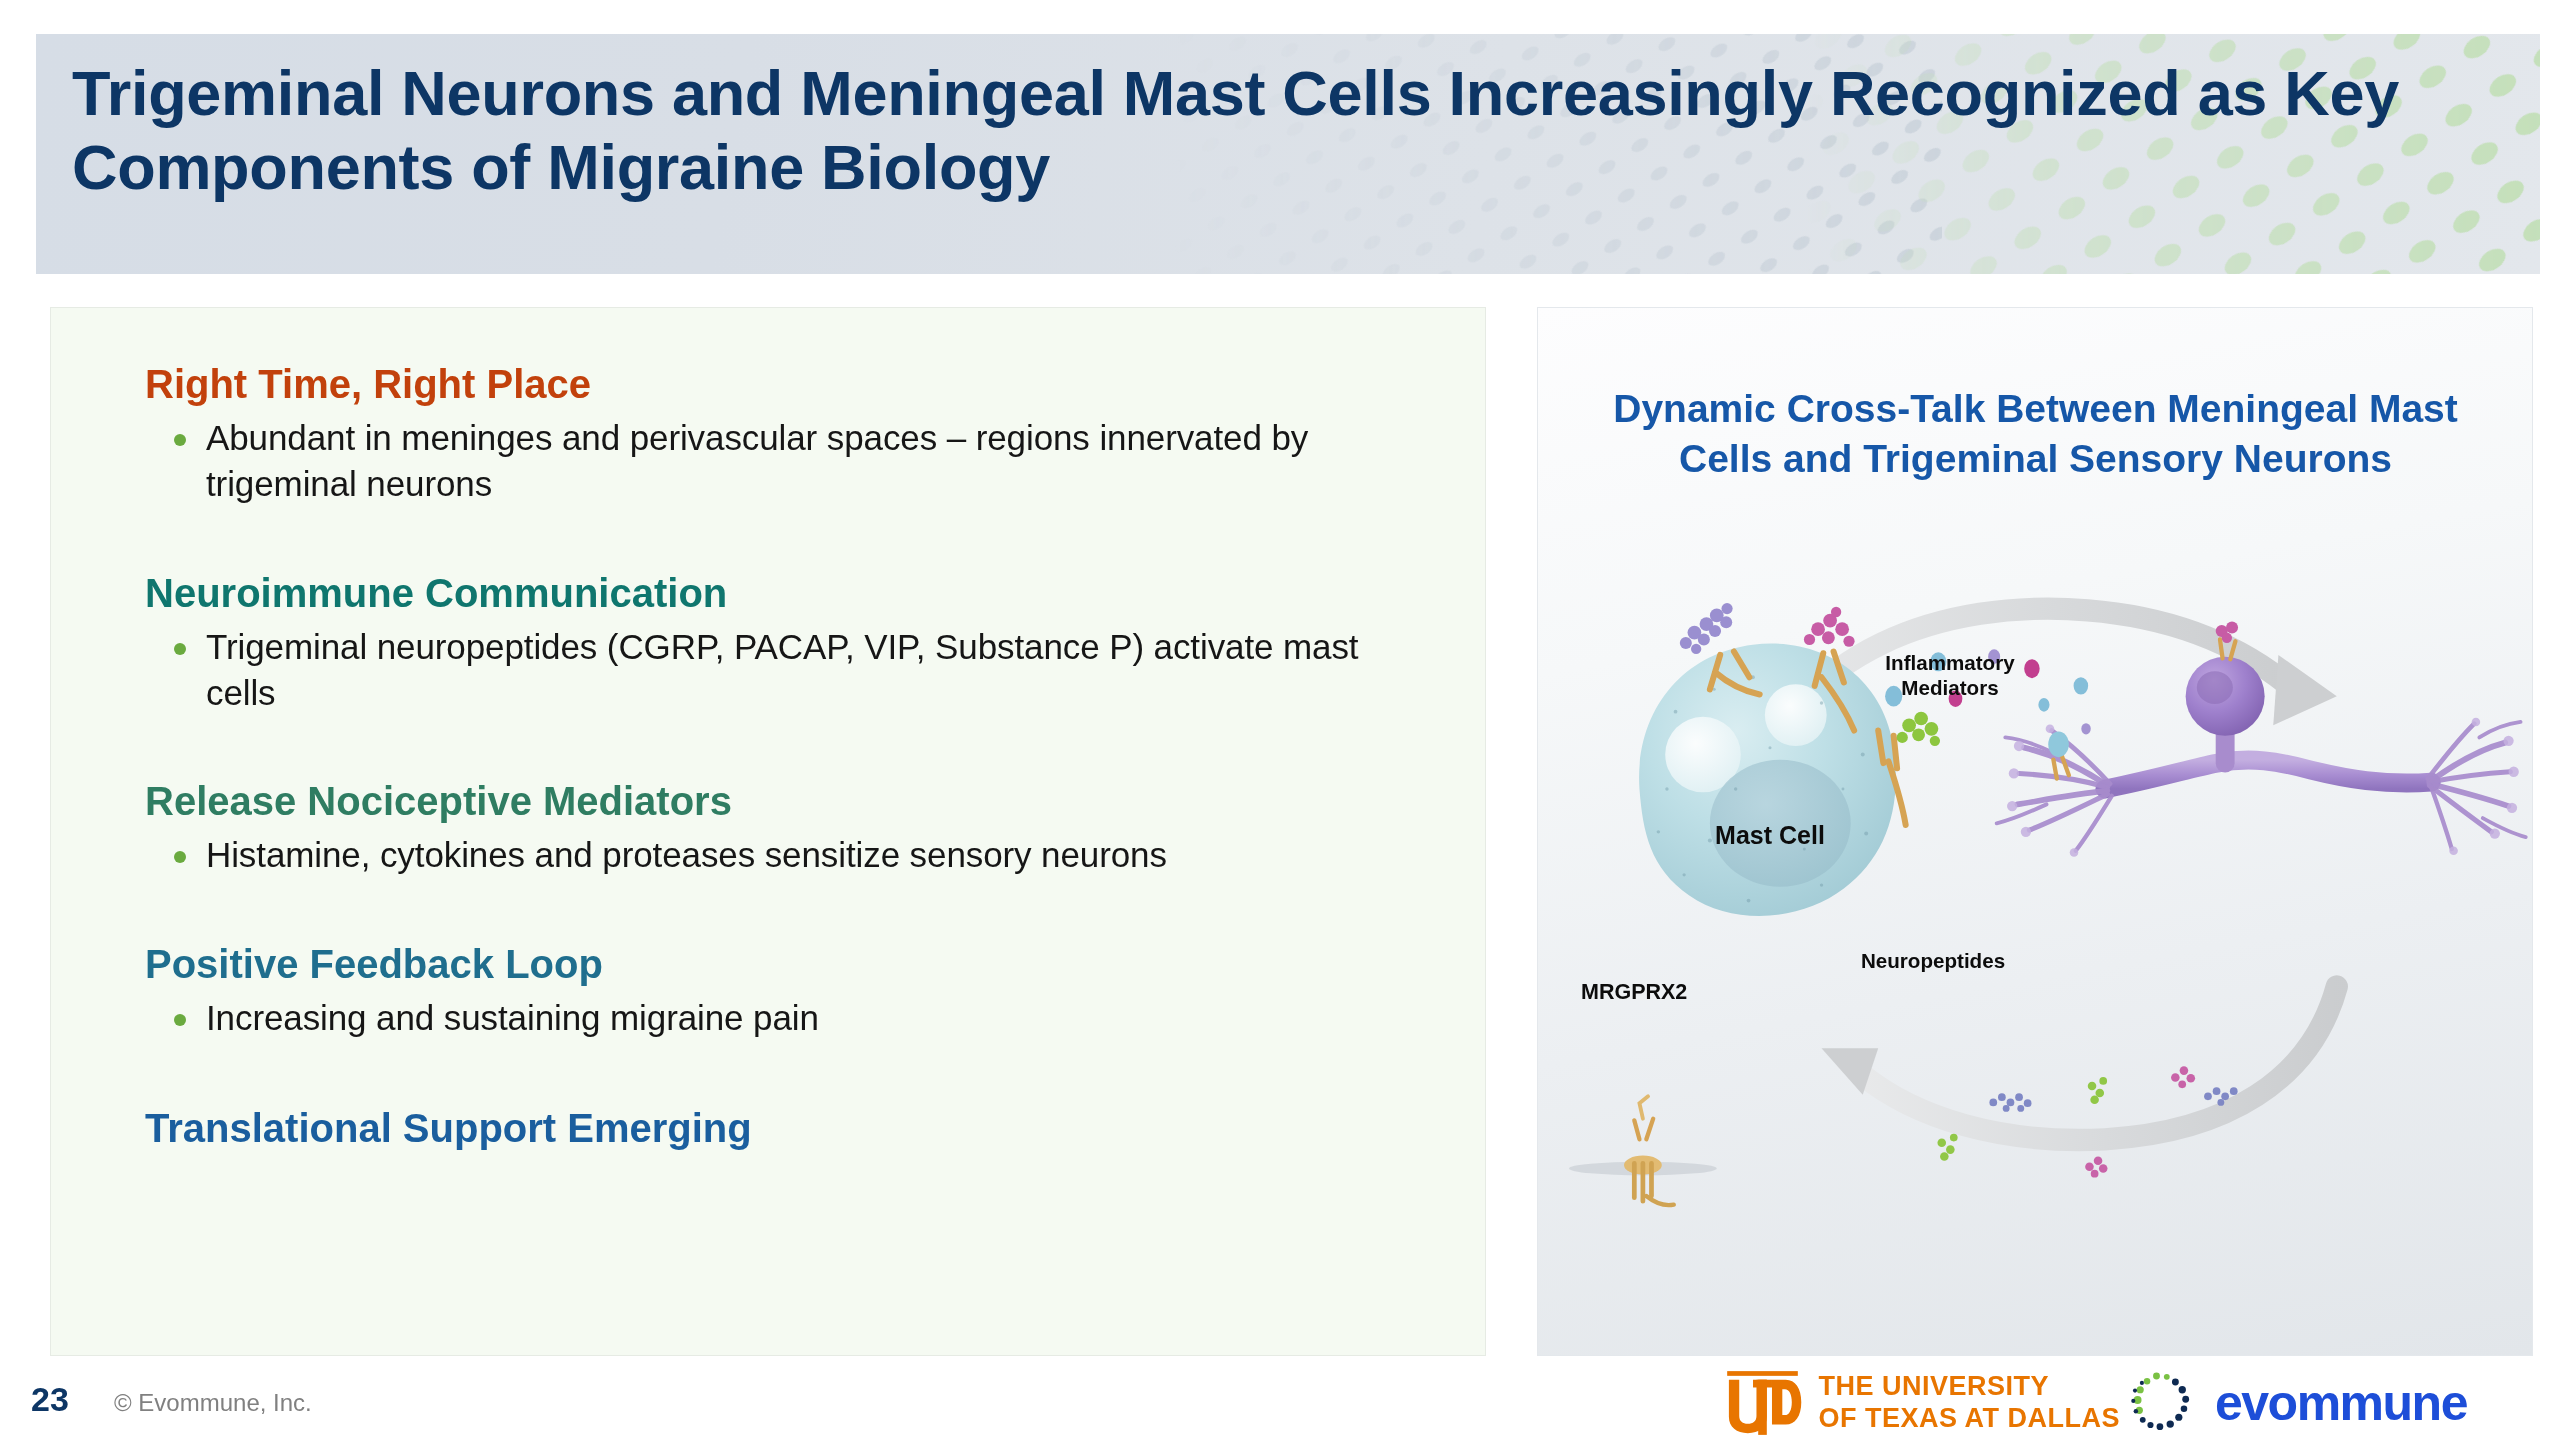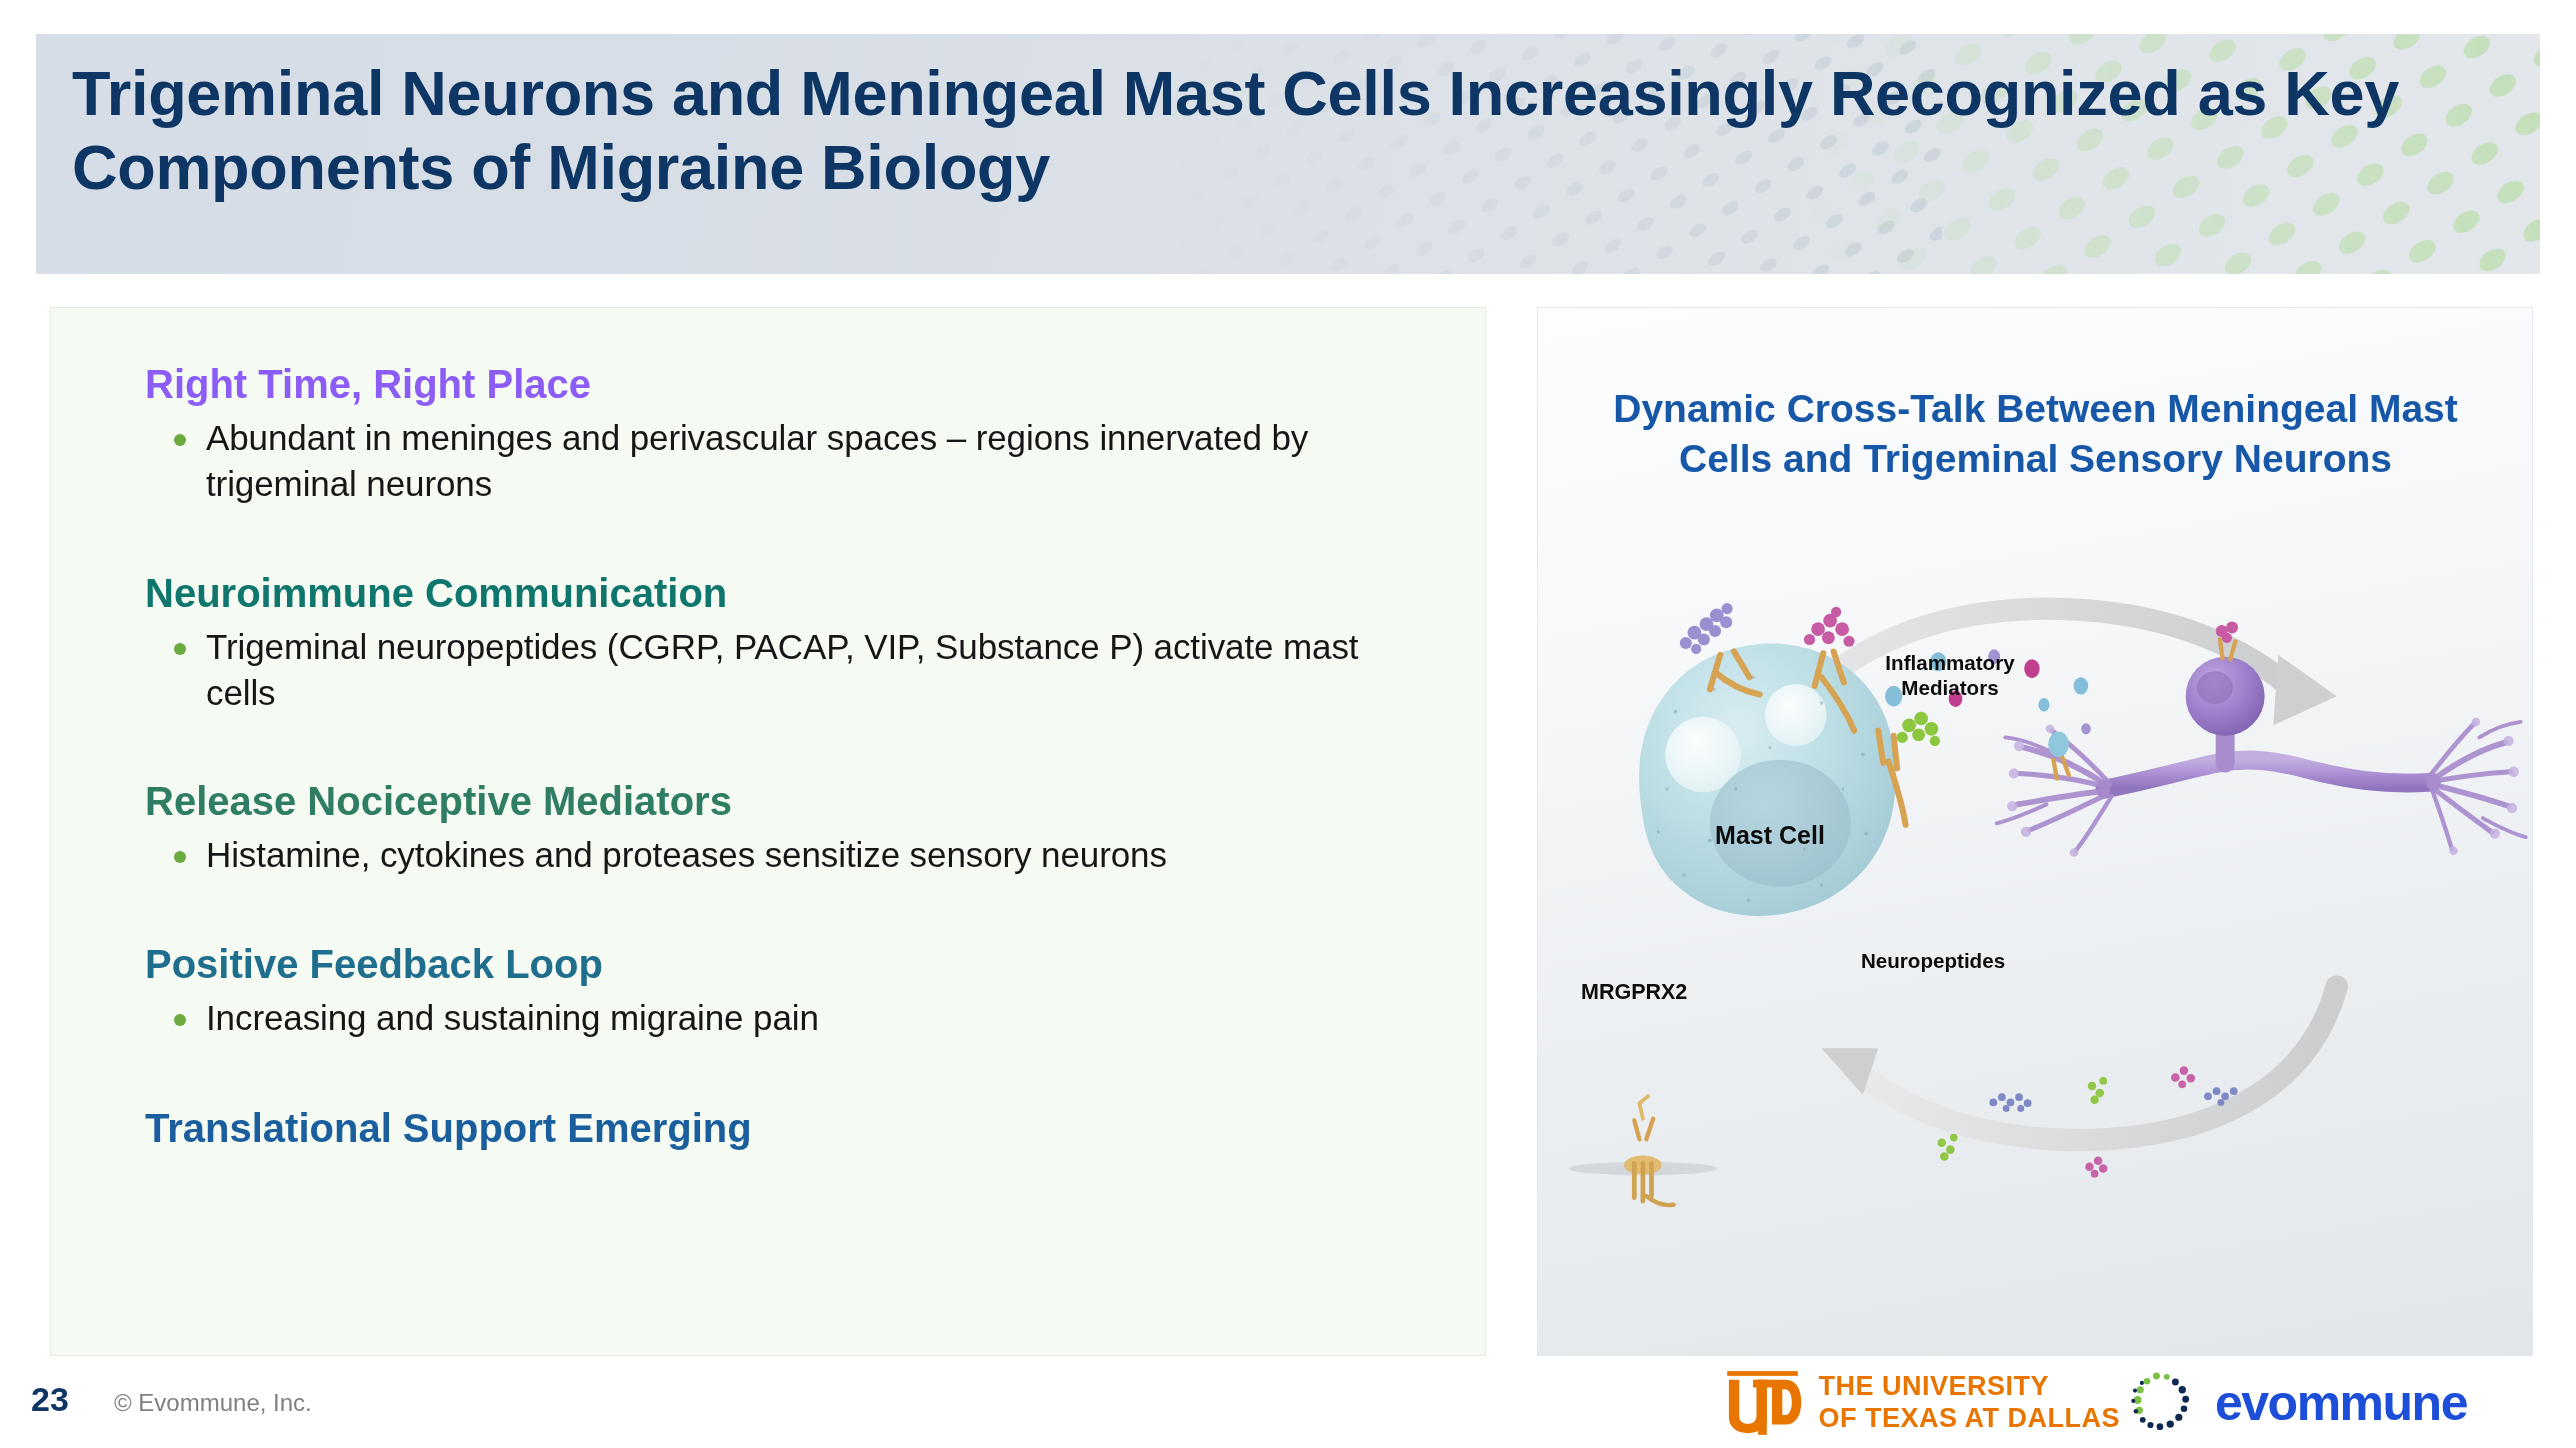--- a/index.html
+++ b/index.html
@@ -223,21 +223,21 @@
     </defs>
     <rect width="900" height="280" fill="url(#greendots)" mask="url(#greenmask)"></rect>
   </svg>
 
   <div class="header-title">Trigeminal Neurons and Meningeal Mast Cells Increasingly Recognized as Key Components of Migraine Biology</div>
 </div>
 
 <div class="left-panel">
 
   <div class="bullet-block" style="top:55px;">
-    <div class="section-heading" style="color:#8b5cf6;">Right Time, Right Place</div>
+    <div class="section-heading" style="color:#c2410c;">Right Time, Right Place</div>
     <div class="bullet-row">
       <span class="bullet-dot"></span>
       <span class="bullet-text">Abundant in meninges and perivascular spaces – regions innervated by trigeminal neurons</span>
     </div>
   </div>
 
   <div class="bullet-block" style="top:264px;">
     <div class="section-heading" style="color:#0f766e;">Neuroimmune Communication</div>
     <div class="bullet-row">
       <span class="bullet-dot"></span>

